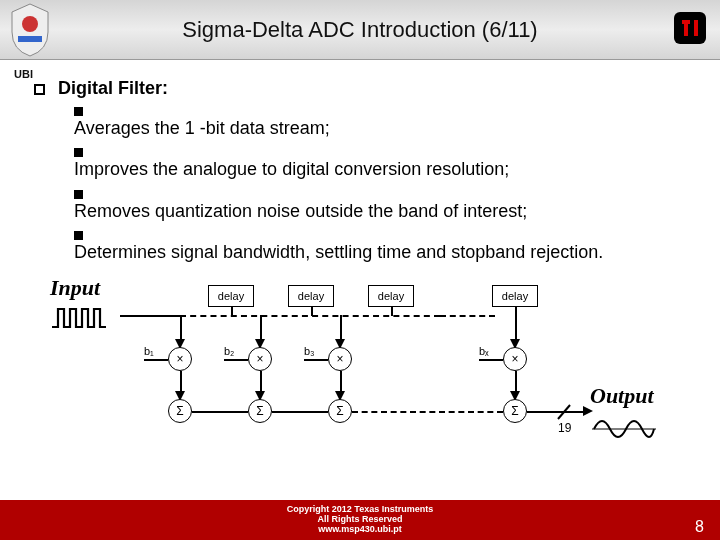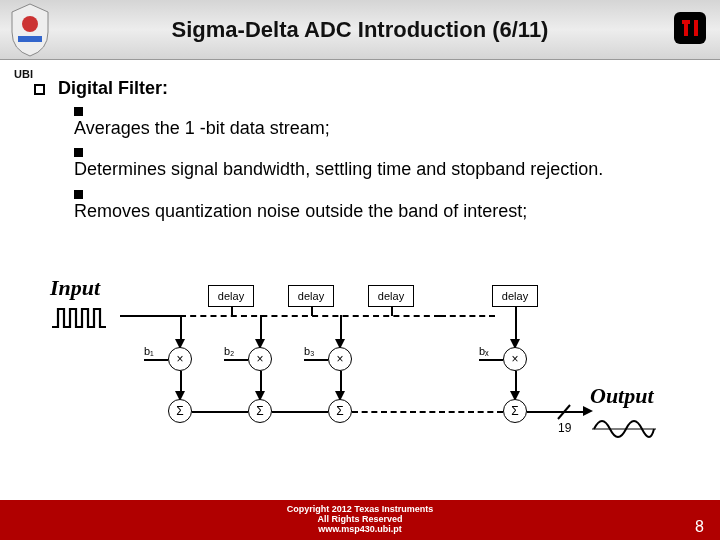--- a/index.html
+++ b/index.html
@@ -16,21 +16,21 @@
     height: 60px;
     background: linear-gradient(to bottom, #d5d5d5 0%, #ededed 50%, #d5d5d5 100%);
     display: flex;
     align-items: center;
     border-bottom: 1px solid #999;
   }
   .header-title {
     flex: 1;
     text-align: center;
     font-size: 22px;
-    font-weight: bold;
+    font-weight: normal;
     color: #111;
   }
   .logo-left {
     position: absolute;
     left: 6px;
     top: 2px;
     width: 48px;
     height: 56px;
   }
   .logo-right {
@@ -200,25 +200,29 @@
     <span class="hollow-bullet"></span>
     <span>Digital Filter:</span>
   </div>
   <div class="sub-list">
     <div class="sub-item">
       <span class="solid-bullet"></span>
       <span>Averages the 1 -bit data stream;</span>
     </div>
     <div class="sub-item">
       <span class="solid-bullet"></span>
-      <span>Determines signal bandwidth, settling time and stopband rejection.</span>
+      <span>Improves the analogue to digital conversion resolution;</span>
     </div>
     <div class="sub-item">
       <span class="solid-bullet"></span>
       <span>Removes quantization noise outside the band of interest;</span>
+    </div>
+    <div class="sub-item">
+      <span class="solid-bullet"></span>
+      <span>Determines signal bandwidth, settling time and stopband rejection.</span>
     </div>
   </div>
 </div>
 
 <div class="diagram">
   <div class="big-label" style="left:-10px; top:-2px;">Input</div>
 
   <svg style="position:absolute; left:-10px; top:26px;" width="70" height="28">
     <path d="M2 24 h6 v-18 h6 v18 h6 v-18 h6 v18 h6 v-18 h6 v18 h6 v-18 h6 v18 h6" fill="none" stroke="#000" stroke-width="2.2"></path>
   </svg>

